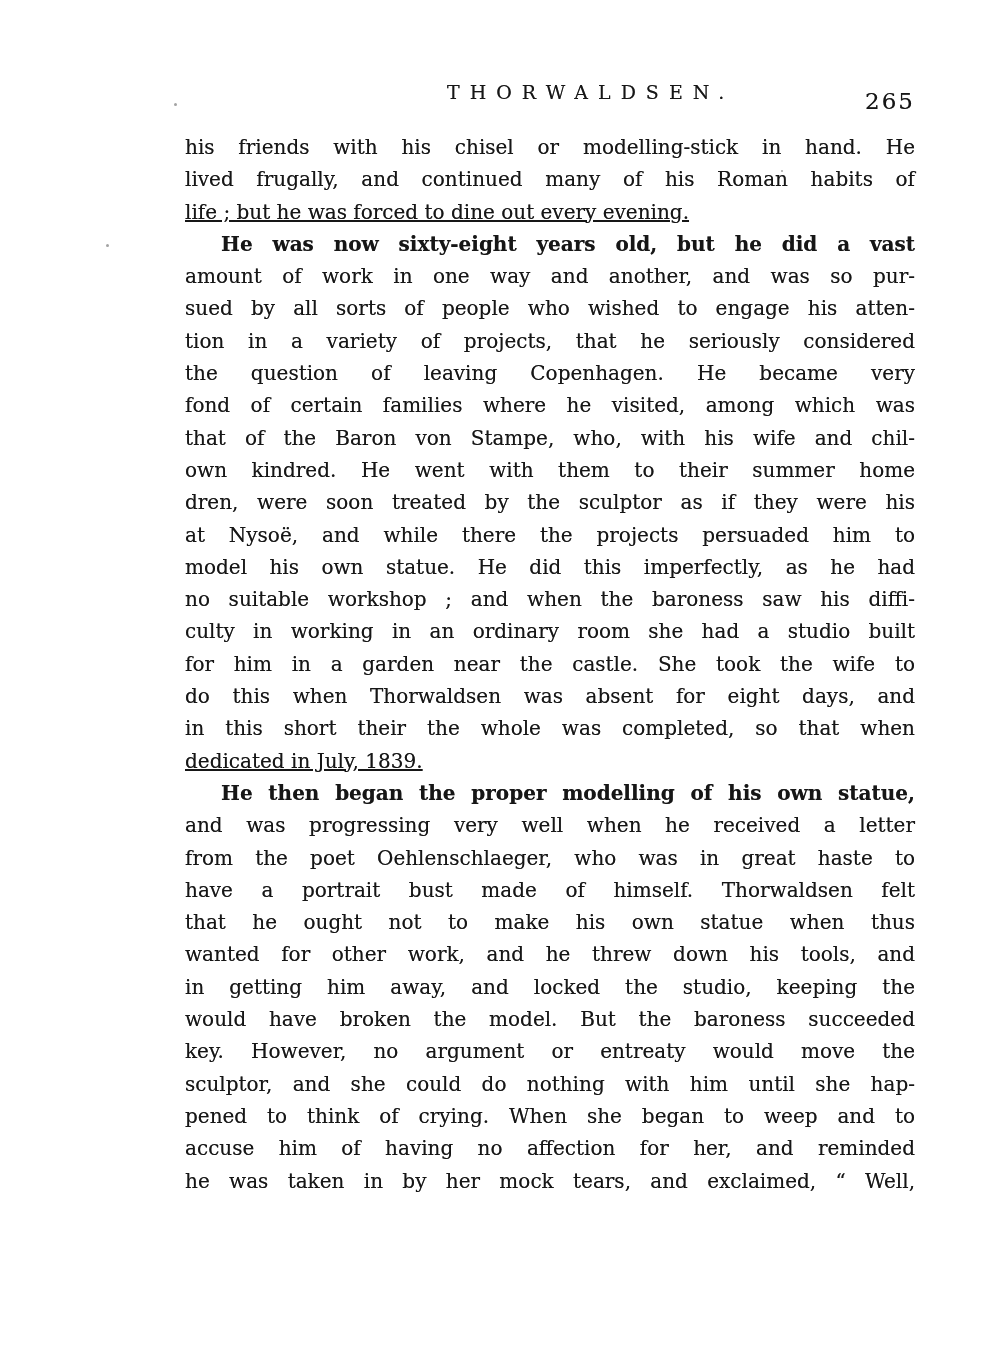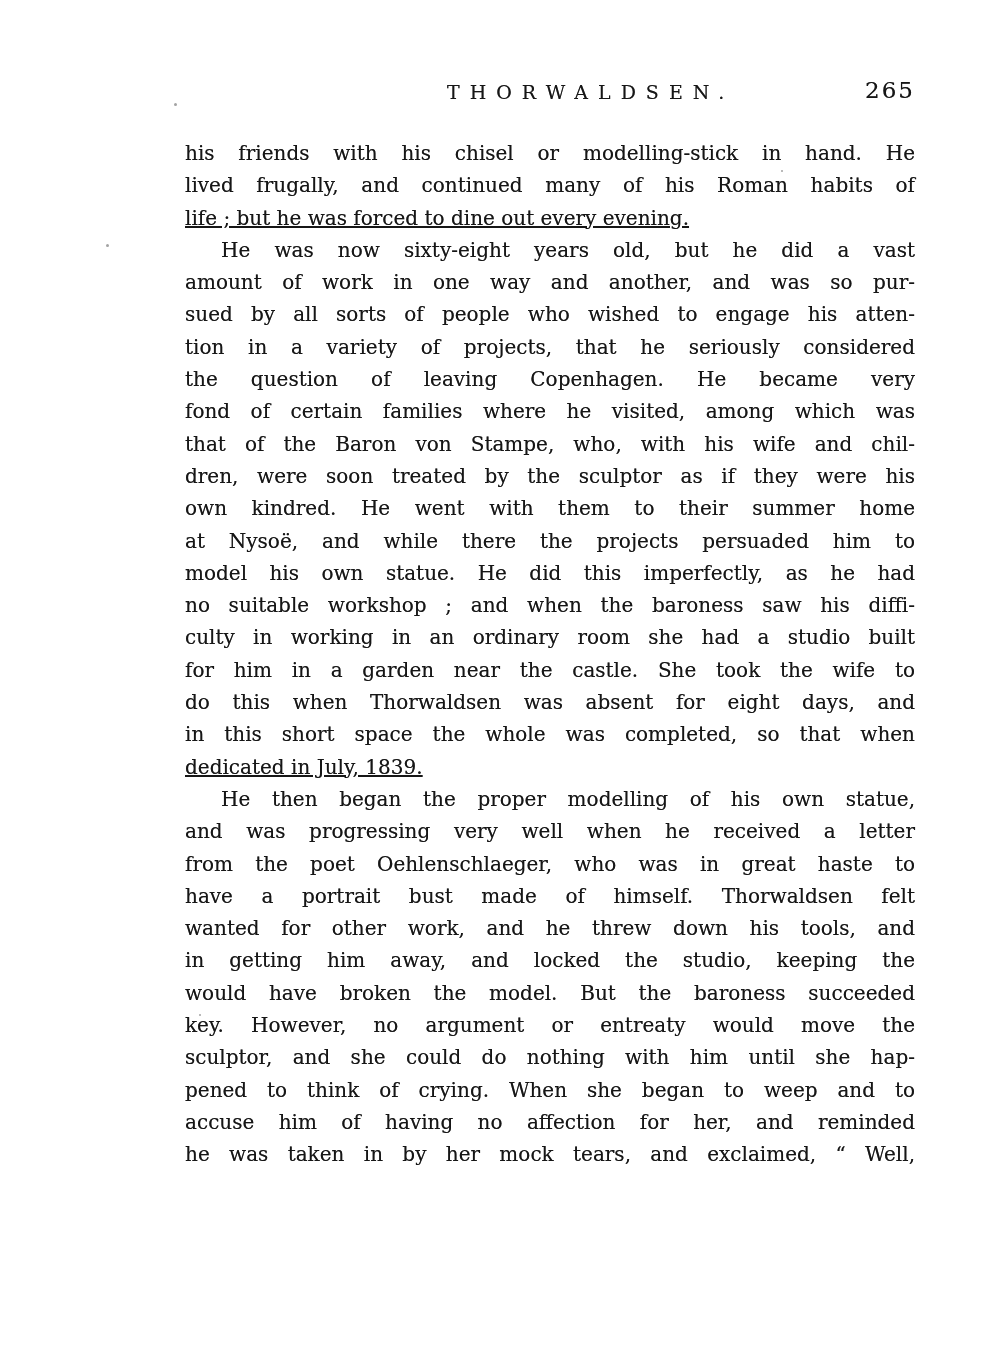--- a/index.html
+++ b/index.html
@@ -24,45 +24,45 @@
     top: 81px;
     font-size: 19px;
     letter-spacing: 10px;
     white-space: nowrap;
     color: var(--ink);
     text-shadow: 0 0 0.5px rgba(0,0,0,0.5);
   }
   .page-number {
     position: absolute;
     right: 85px;
-    top: 77px;
+    top: 88px;
     font-size: 23px;
     letter-spacing: 2px;
     color: var(--ink);
     text-shadow: 0 0 0.5px rgba(0,0,0,0.5);
   }
   .text-block {
     position: absolute;
     left: 185px;
-    top: 137px;
+    top: 131px;
     width: 730px;
   }
   .line {
     font-size: 20px;
     line-height: 32.3px;
     height: 32.3px;
     text-align: justify;
     text-align-last: justify;
     white-space: nowrap; 
     color: var(--ink);
     text-shadow: 0 0 0.55px rgba(0,0,0,0.55);
   }
   .line { white-space: normal; }
   .line.short { text-align-last: left; text-decoration: underline; }
-  .line.indent { text-indent: 36px; }
+  .line.indent { text-indent: 36px; font-weight: bold; }
   .speck {
     position: absolute;
     background: var(--speck);
     border-radius: 50%;
     opacity: 0.8;
   }
 </style>
 </head>
 <body>
 
@@ -73,34 +73,35 @@
       <div class="line">his friends with his chisel or modelling-stick in hand. He</div>
       <div class="line">lived frugally, and continued many of his Roman habits of</div>
       <div class="line short">life ; but he was forced to dine out every evening.</div>
       <div class="line indent">He was now sixty-eight years old, but he did a vast</div>
       <div class="line">amount of work in one way and another, and was so pur-</div>
       <div class="line">sued by all sorts of people who wished to engage his atten-</div>
       <div class="line">tion in a variety of projects, that he seriously considered</div>
       <div class="line">the question of leaving Copenhagen. He became very</div>
       <div class="line">fond of certain families where he visited, among which was</div>
       <div class="line">that of the Baron von Stampe, who, with his wife and chil-</div>
+      <div class="line">own kindred. He went with them to their summer home</div>
       <div class="line">dren, were soon treated by the sculptor as if they were his</div>
-      <div class="line">own kindred. He went with them to their summer home</div>
       <div class="line">at Nysoë, and while there the projects persuaded him to</div>
       <div class="line">model his own statue. He did this imperfectly, as he had</div>
       <div class="line">no suitable workshop ; and when the baroness saw his diffi-</div>
       <div class="line">culty in working in an ordinary room she had a studio built</div>
       <div class="line">for him in a garden near the castle. She took the wife to</div>
       <div class="line">do this when Thorwaldsen was absent for eight days, and</div>
-      <div class="line">in this short space the whole was completed, so that when</div>
+      <div class="line">in this short their the whole was completed, so that when</div>
       <div class="line short">dedicated in July, 1839.</div>
       <div class="line indent">He then began the proper modelling of his own statue,</div>
       <div class="line">and was progressing very well when he received a letter</div>
       <div class="line">from the poet Oehlenschlaeger, who was in great haste to</div>
       <div class="line">have a portrait bust made of himself. Thorwaldsen felt</div>
+      <div class="line">that he ought not to make his own statue when thus</div>
       <div class="line">wanted for other work, and he threw down his tools, and</div>
       <div class="line">in getting him away, and locked the studio, keeping the</div>
       <div class="line">would have broken the model. But the baroness succeeded</div>
       <div class="line">key. However, no argument or entreaty would move the</div>
       <div class="line">sculptor, and she could do nothing with him until she hap-</div>
       <div class="line">pened to think of crying. When she began to weep and to</div>
       <div class="line">accuse him of having no affection for her, and reminded</div>
       <div class="line">he was taken in by her mock tears, and exclaimed, “ Well,</div>
     </main>
   <div id="artifacts">

